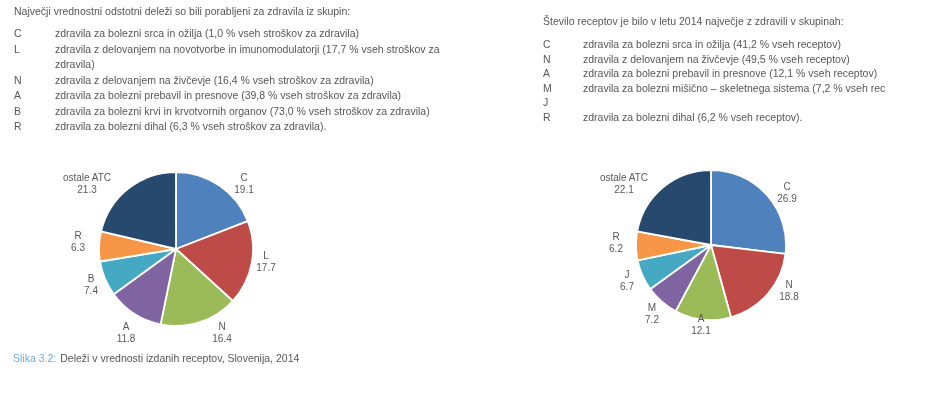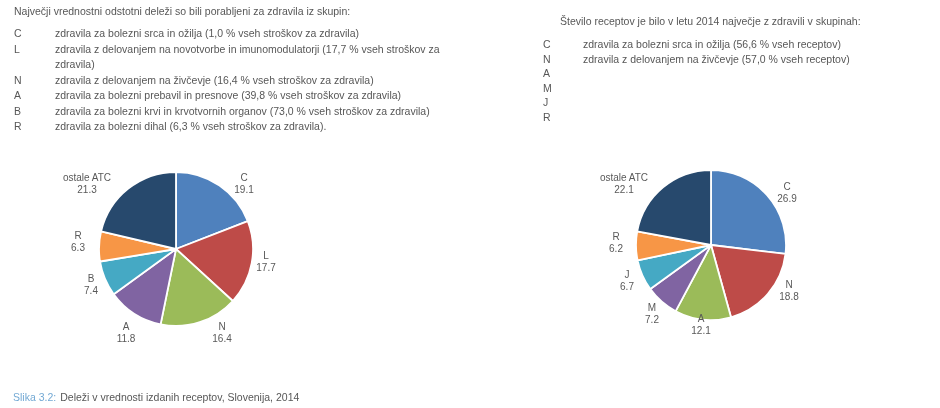--- a/index.html
+++ b/index.html
@@ -2,35 +2,35 @@
 <html><head>
 <meta charset="utf-8">
 <style>
   html,body{margin:0;padding:0;background:#ffffff;}
   .page{
     position:relative;width:940px;height:408px;background:#ffffff;overflow:hidden;
     font-family:"Liberation Sans",sans-serif;color:#575757;
   }
   .intro{position:absolute;margin:0;font-size:10.5px;line-height:15px;white-space:nowrap;}
   .intro-left{left:14px;top:4px;}
-  .intro-right{left:560px;top:14px;}
+  .intro-right{left:543px;top:14px;}
   .atc-list{position:absolute;font-size:10.5px;}
   .atc-list-left{left:14px;top:26px;width:444px;line-height:15.5px;}
   .atc-list-right{left:543px;top:37px;width:397px;line-height:14.5px;}
   .atc-row{display:flex;align-items:flex-start;}
   .atc-code{flex:0 0 41px;}
   .atc-list-right .atc-code{flex:0 0 40px;}
   .atc-desc{flex:1 1 auto;min-width:0;}
   .atc-list-right .atc-desc{white-space:nowrap;overflow:hidden;}
   .pie-svg{position:absolute;top:150px;width:470px;height:215px;}
   #pie0{left:0;}
   #pie1{left:470px;}
   .pie-svg text{font-family:"Liberation Sans",sans-serif;font-size:10px;fill:#595959;}
   .caption{position:absolute;margin:0;font-size:10.5px;white-space:nowrap;}
-  .caption-left{left:13px;top:391px;}
+  .caption-left{left:13px;top:352px;}
   .caption-right{left:543px;top:373px;}
   .cap-label{color:#73A9D4;margin-right:4px;}
   .cap-text{color:#575757;}
 </style>
 </head>
 <body>
 
 <div class="page">
 
   <p class="intro intro-left">Največji vrednostni odstotni deleži so bili porabljeni za zdravila iz skupin:</p>
@@ -75,37 +75,40 @@
       <text x="91" y="282" text-anchor="middle"><tspan x="91">B</tspan><tspan x="91" dy="12">7.4</tspan></text>
       <text x="78" y="239" text-anchor="middle"><tspan x="78">R</tspan><tspan x="78" dy="12">6.3</tspan></text>
       <text x="87" y="181" text-anchor="middle"><tspan x="87">ostale ATC</tspan><tspan x="87" dy="12">21.3</tspan></text>
     </svg>
   <p class="caption caption-left"><span class="cap-label">Slika 3.2:</span><span class="cap-text">Deleži v vrednosti izdanih receptov, Slovenija, 2014</span></p>
 
   <p class="intro intro-right">Število receptov je bilo v letu 2014 največje z zdravili v skupinah:</p>
   <div class="atc-list atc-list-right" id="list-right">
       <div class="atc-row">
         <span class="atc-code">C</span>
-        <span class="atc-desc">zdravila za bolezni srca in ožilja (56,6 % vseh receptov)</span>
+        <span class="atc-desc">zdravila za bolezni srca in ožilja (41,2 % vseh receptov)</span>
       </div>
       <div class="atc-row">
         <span class="atc-code">N</span>
-        <span class="atc-desc">zdravila z delovanjem na živčevje (57,0 % vseh receptov)</span>
+        <span class="atc-desc">zdravila z delovanjem na živčevje (49,5 % vseh receptov)</span>
       </div>
       <div class="atc-row">
         <span class="atc-code">A</span>
+        <span class="atc-desc">zdravila za bolezni prebavil in presnove (12,1 % vseh receptov)</span>
       </div>
       <div class="atc-row">
         <span class="atc-code">M</span>
+        <span class="atc-desc">zdravila za bolezni mišično – skeletnega sistema (7,2 % vseh rec</span>
       </div>
       <div class="atc-row">
         <span class="atc-code">J</span>
       </div>
       <div class="atc-row">
         <span class="atc-code">R</span>
+        <span class="atc-desc">zdravila za bolezni dihal (6,2 % vseh receptov).</span>
       </div>
     </div>
   <svg class="pie-svg" id="pie1" viewBox="470 150 470 215">
       <path d="M 711 245 L 711.0 170.0 A 75 75 0 0 1 785.5 253.9 Z" fill="#4F81BD" stroke="#ffffff" stroke-width="1.8" stroke-linejoin="round"></path>
       <path d="M 711 245 L 785.5 253.9 A 75 75 0 0 1 731.0 317.3 Z" fill="#BE4B48" stroke="#ffffff" stroke-width="1.8" stroke-linejoin="round"></path>
       <path d="M 711 245 L 731.0 317.3 A 75 75 0 0 1 675.7 311.2 Z" fill="#9BBB59" stroke="#ffffff" stroke-width="1.8" stroke-linejoin="round"></path>
       <path d="M 711 245 L 675.7 311.2 A 75 75 0 0 1 650.3 289.1 Z" fill="#8064A2" stroke="#ffffff" stroke-width="1.8" stroke-linejoin="round"></path>
       <path d="M 711 245 L 650.3 289.1 A 75 75 0 0 1 637.6 260.4 Z" fill="#45A9C4" stroke="#ffffff" stroke-width="1.8" stroke-linejoin="round"></path>
       <path d="M 711 245 L 637.6 260.4 A 75 75 0 0 1 637.2 231.4 Z" fill="#F79646" stroke="#ffffff" stroke-width="1.8" stroke-linejoin="round"></path>
       <path d="M 711 245 L 637.2 231.4 A 75 75 0 0 1 711.0 170.0 Z" fill="#27496D" stroke="#ffffff" stroke-width="1.8" stroke-linejoin="round"></path>

